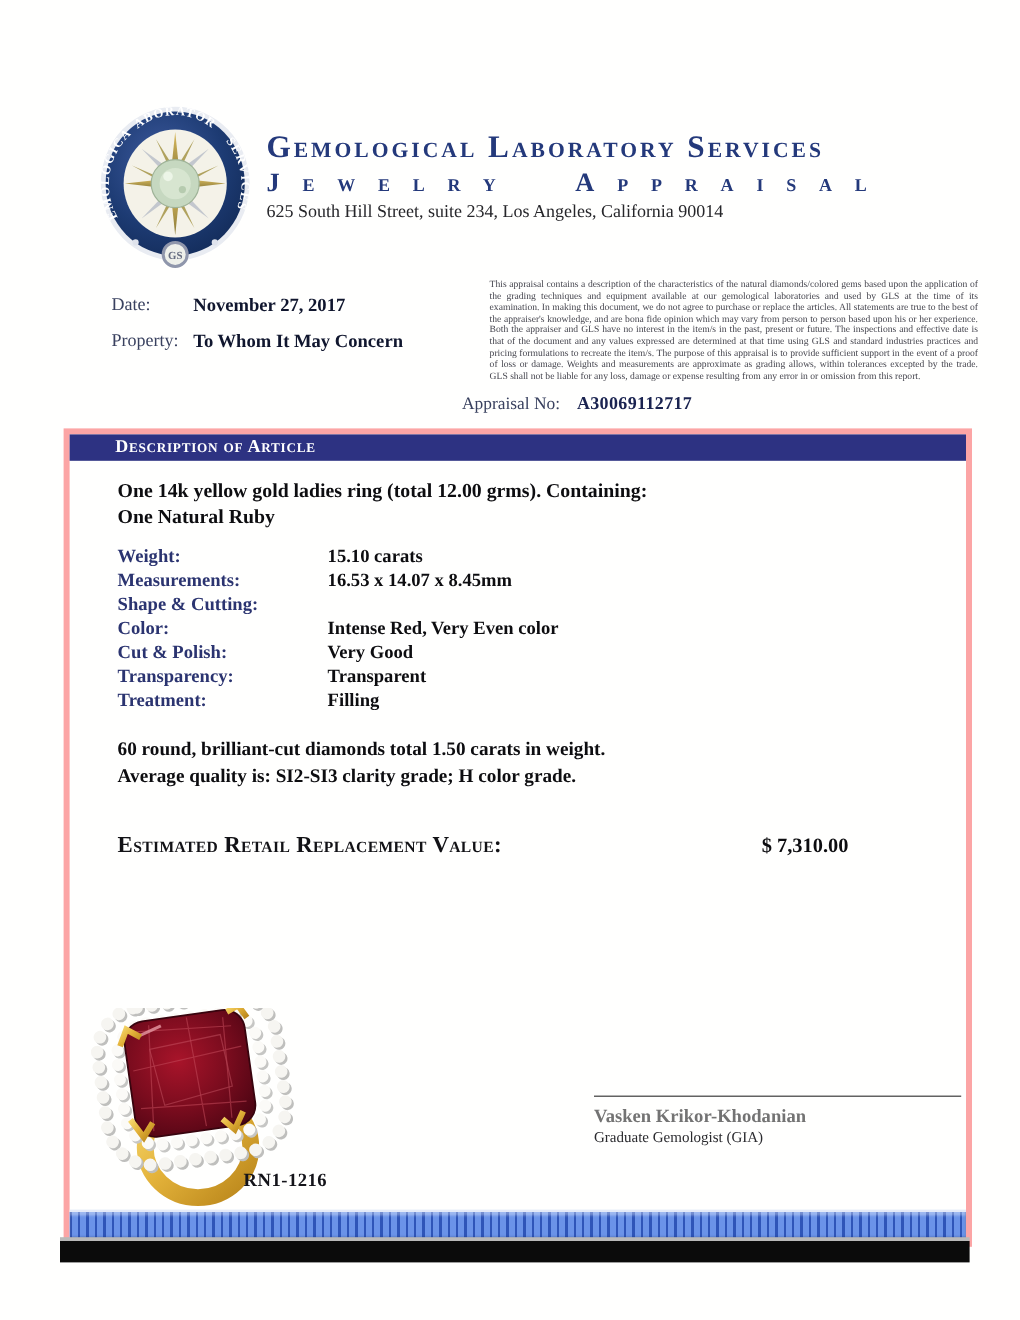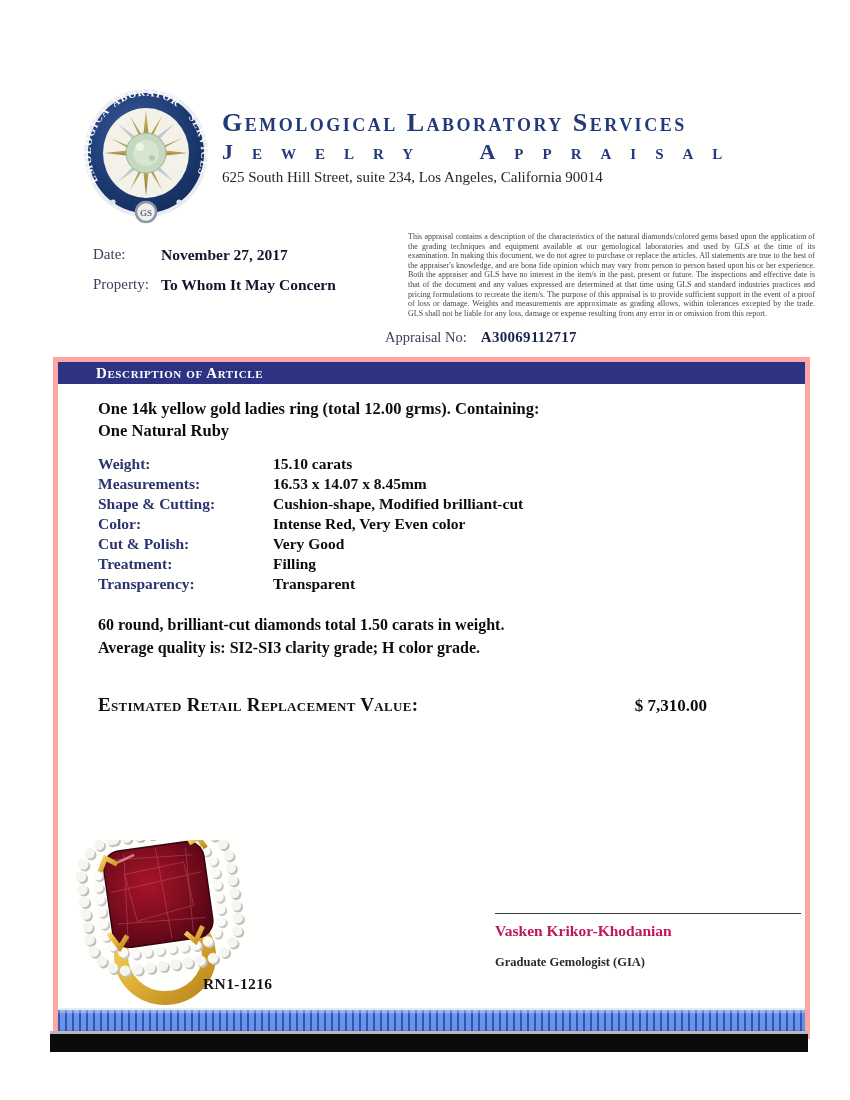--- a/index.html
+++ b/index.html
@@ -45,22 +45,22 @@
   .value-label{font-variant:small-caps;font-weight:bold;font-size:19px;color:#121216;
                letter-spacing:.3px;}
   .value-amount{font-size:17px;font-weight:bold;color:#0d0d10;}
 
   
   .ring-photo{position:absolute;left:12px;top:478px;width:232px;height:168px;}
   .rn-caption{position:absolute;left:145px;top:613px;font-size:15.5px;font-weight:bold;
               color:#14141a;letter-spacing:.4px;}
   .sig-block{position:absolute;left:437px;top:551px;width:306px;}
   .sig-line{border-top:1.5px solid #3c3c3c;height:0;}
-  .sig-name{margin-top:8px;font-size:15.5px;font-weight:bold;color:#be185d;}
-  .sig-title{font-size:12.5px;font-weight:bold;color:#2a2a2e;margin-top:15px;}
+  .sig-name{margin-top:8px;font-size:15.5px;font-weight:bold;color:#737373;}
+  .sig-title{font-size:12.5px;font-weight:normal;color:#2a2a2e;margin-top:1px;}
 
   
   .stripe-bar{position:absolute;left:0;right:0;bottom:0;height:24px;
      background:repeating-linear-gradient(90deg,#2f55b8 0px,#2f55b8 2px,#6b93e8 2px,#6b93e8 7px);
      border-top:2px solid #e4eaf8;
      box-shadow:inset 0 -3px 2px rgba(16,26,70,.45), inset 0 3px 2px rgba(255,255,255,.35);}
   .black-bar{position:absolute;left:50px;top:1031px;width:758px;height:21px;
      background:linear-gradient(#b9b9b9 0 3px,#0b0b0b 3px 100%);}
 </style>
 </head>
@@ -166,37 +166,36 @@
       <div class="spec-row">
         <span class="spec-label">Weight:</span>
         <span class="spec-value">15.10 carats</span>
       </div>
       <div class="spec-row">
         <span class="spec-label">Measurements:</span>
         <span class="spec-value">16.53 x 14.07 x 8.45mm</span>
       </div>
       <div class="spec-row">
         <span class="spec-label">Shape &amp; Cutting:</span>
-        <span class="spec-value">Cushion-shape, Modified brilliant-cut</span>
       </div>
       <div class="spec-row">
         <span class="spec-label">Color:</span>
         <span class="spec-value">Intense Red, Very Even color</span>
       </div>
       <div class="spec-row">
         <span class="spec-label">Cut  &amp;  Polish:</span>
         <span class="spec-value">Very Good</span>
       </div>
       <div class="spec-row">
+        <span class="spec-label">Transparency:</span>
+        <span class="spec-value">Transparent</span>
+      </div>
+      <div class="spec-row">
         <span class="spec-label">Treatment:</span>
         <span class="spec-value">Filling</span>
-      </div>
-      <div class="spec-row">
-        <span class="spec-label">Transparency:</span>
-        <span class="spec-value">Transparent</span>
       </div>
     </div>
 
     <div class="diamonds">
       <div>60 round, brilliant-cut diamonds total 1.50 carats in weight.</div>
       <div>Average quality is: SI2-SI3 clarity grade; H color grade.</div>
     </div>
 
     <div class="value-row">
       <span class="value-label">Estimated Retail Replacement Value:</span>

